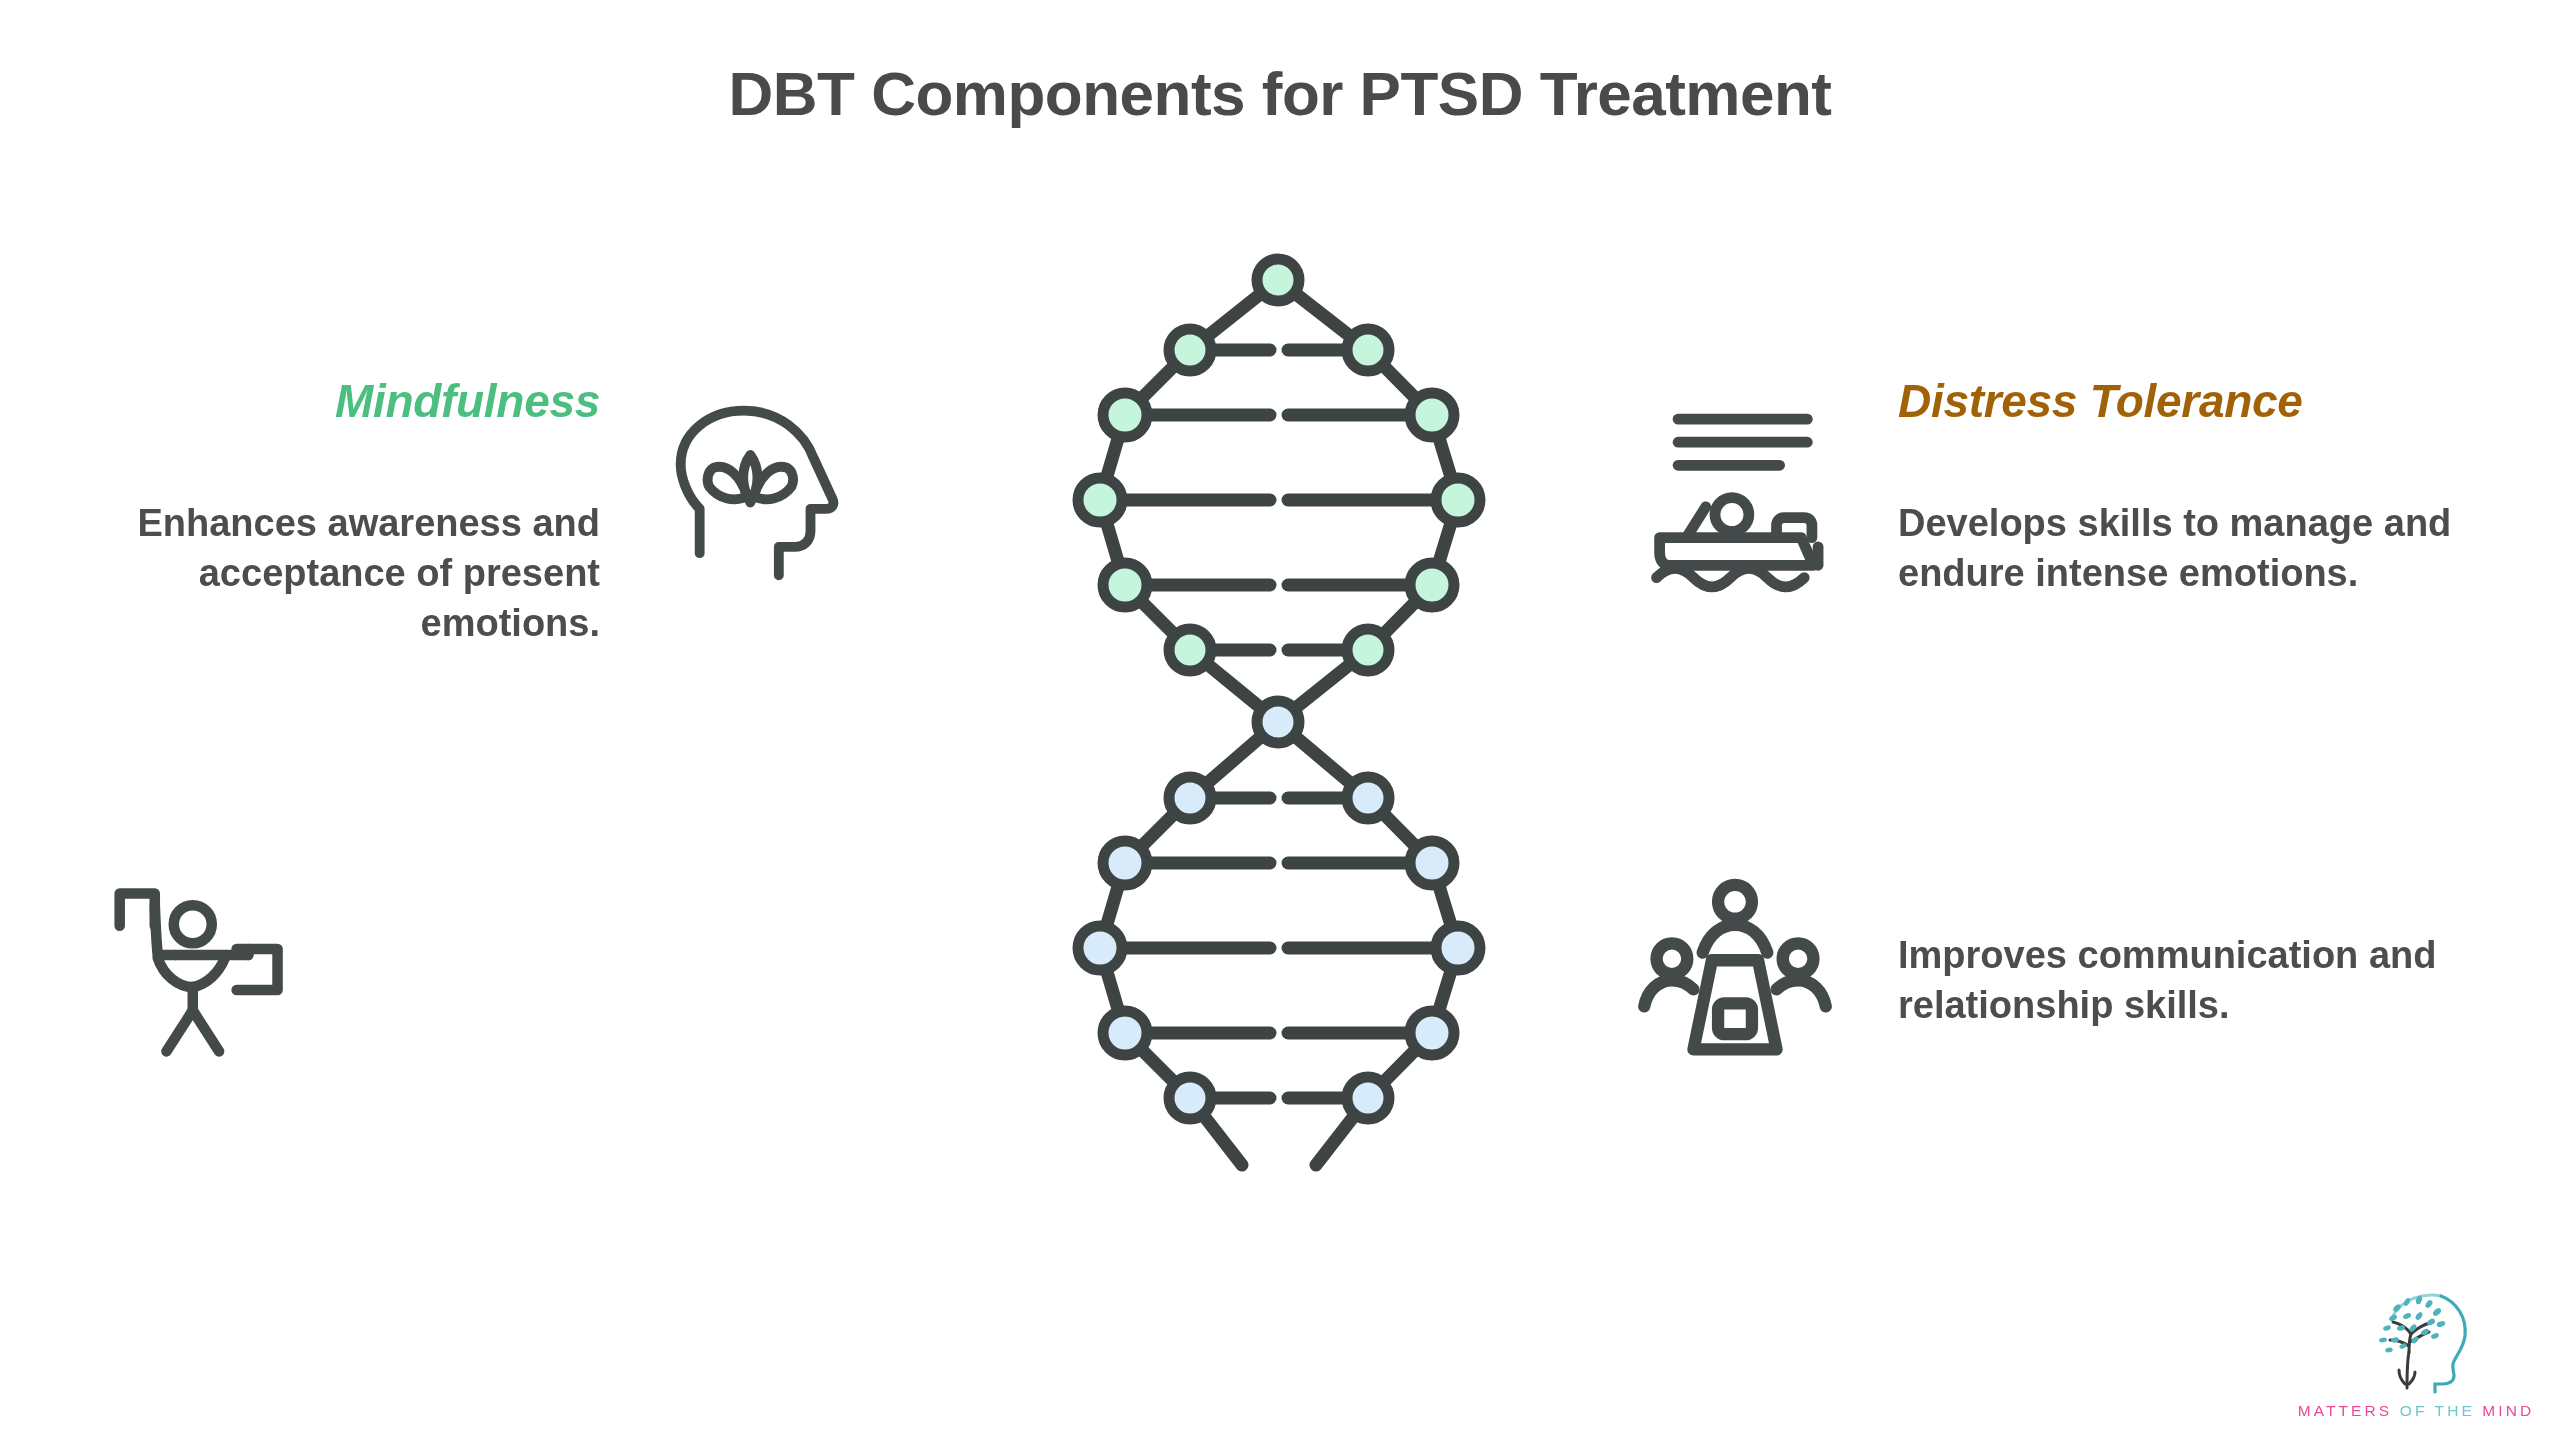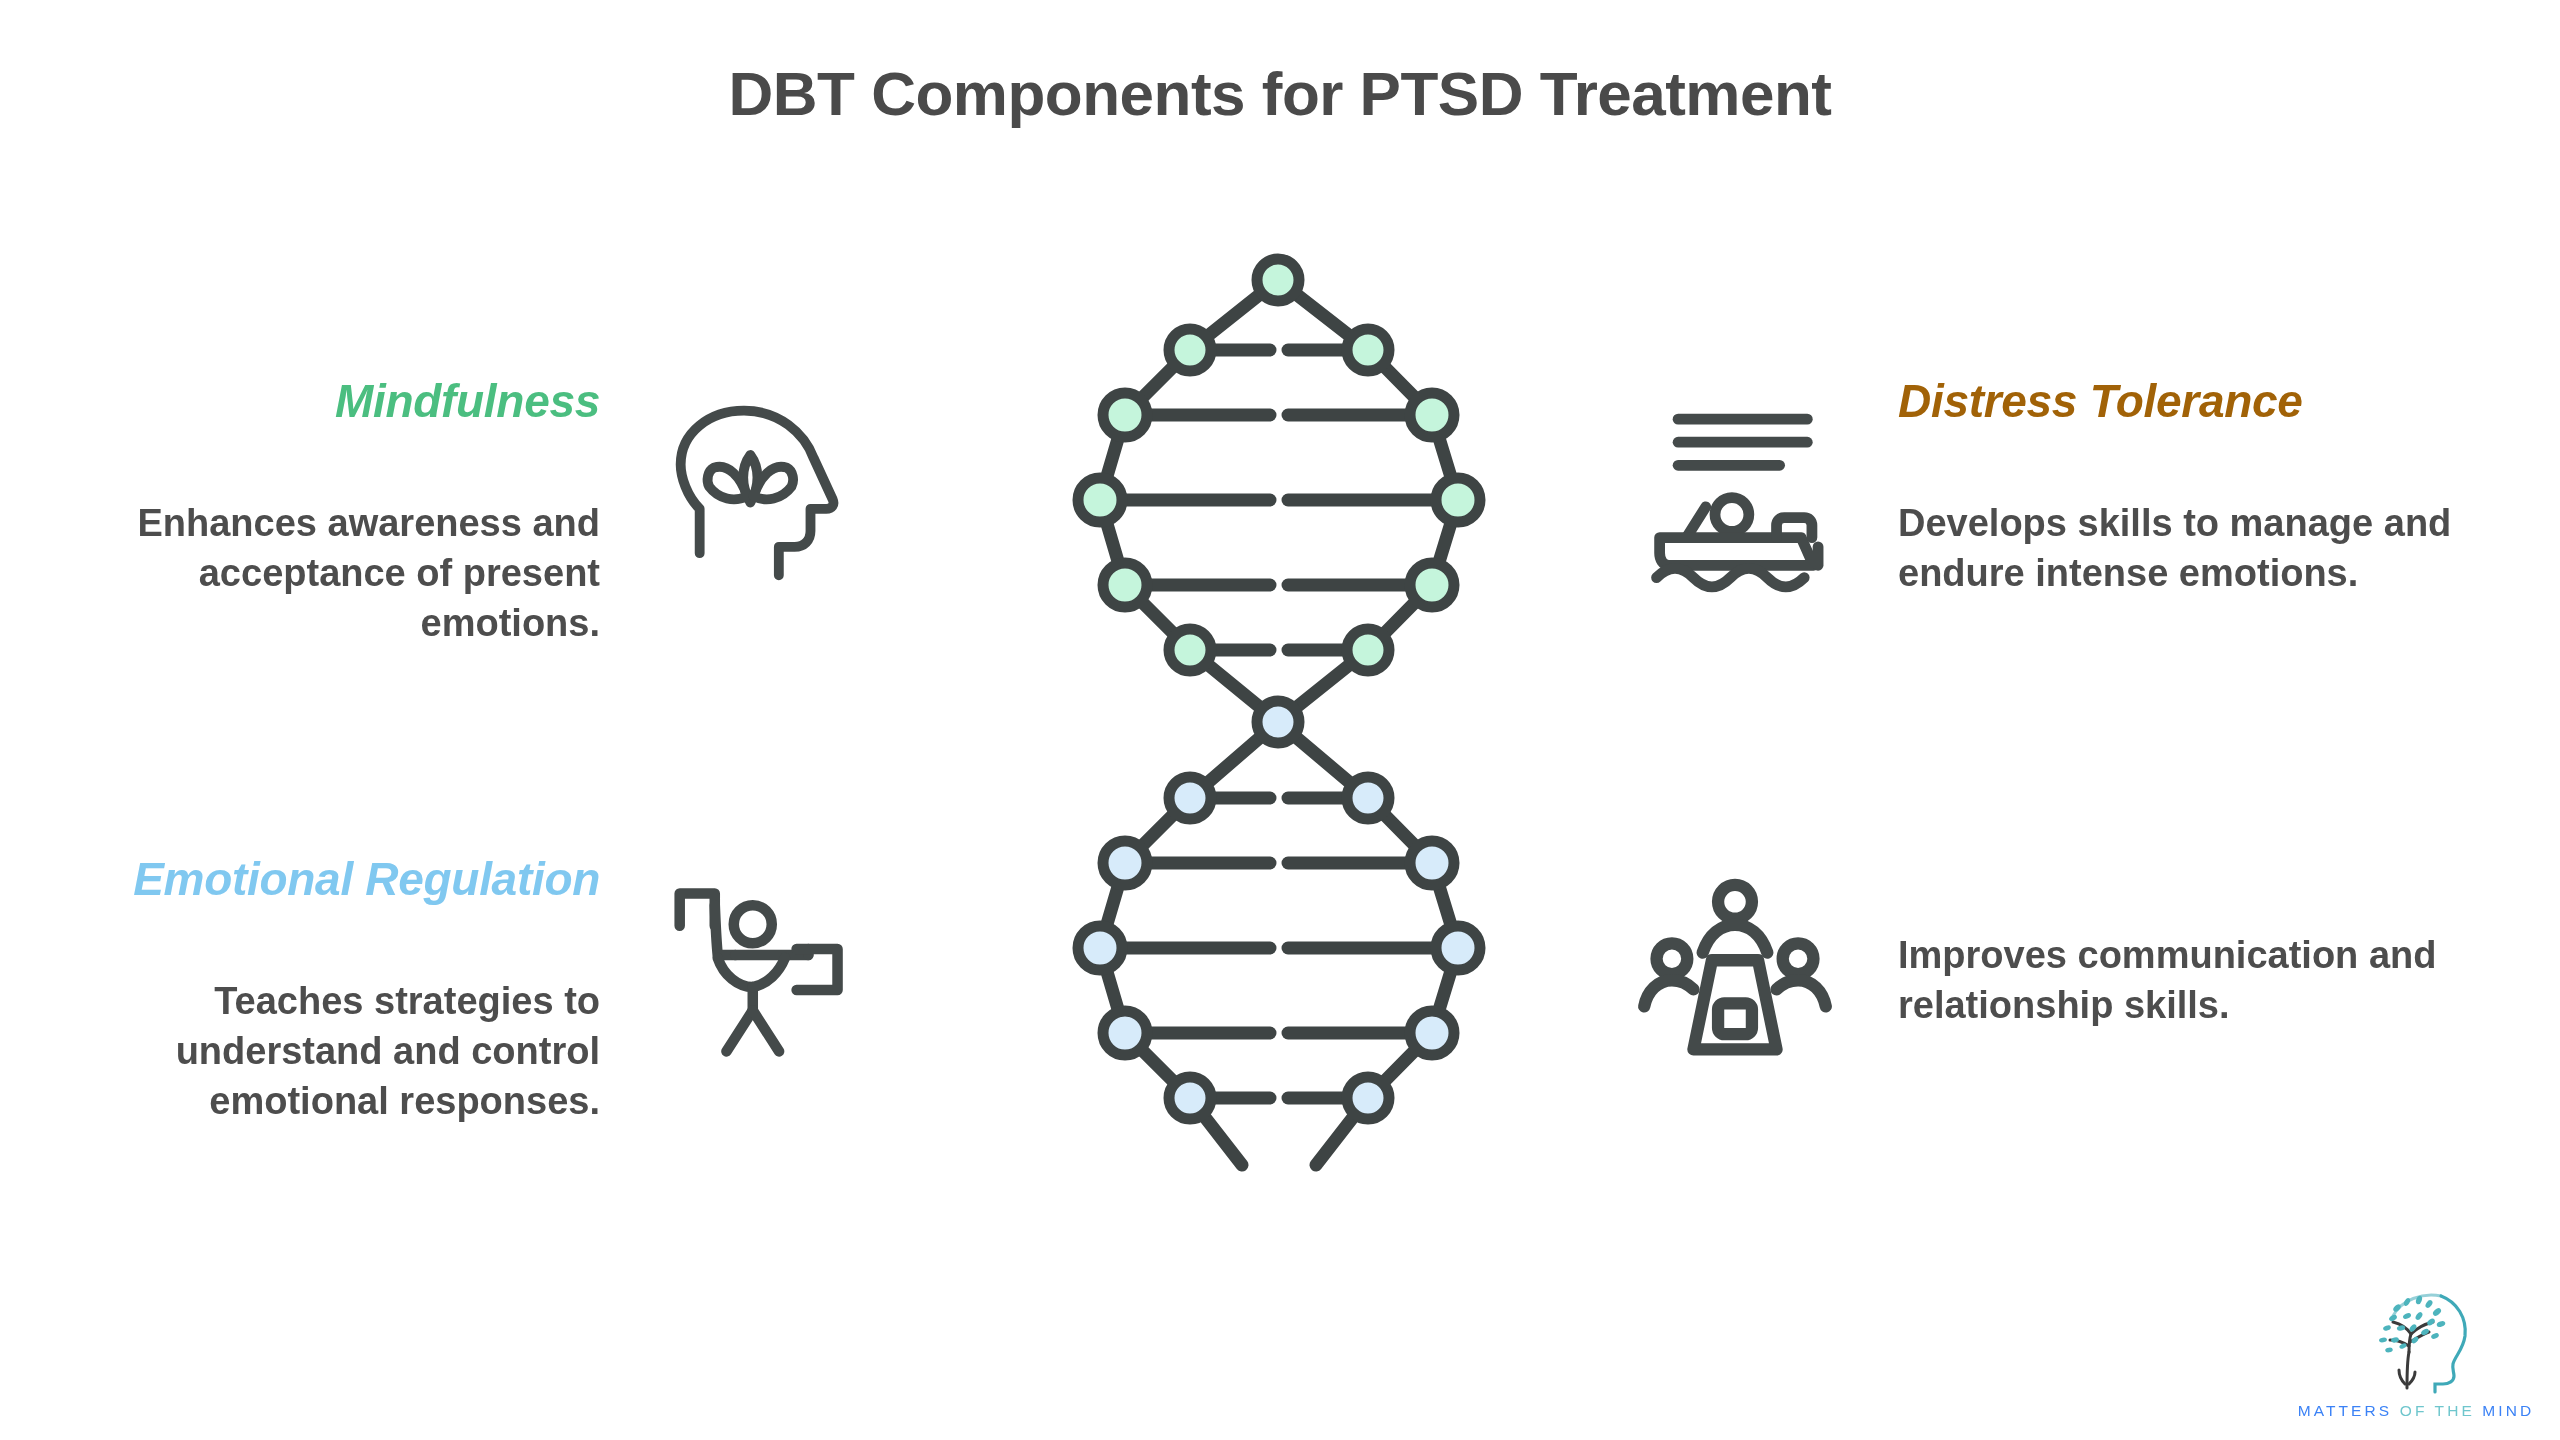--- a/index.html
+++ b/index.html
@@ -94,21 +94,21 @@
     align-items: center;
   }
   #logo-wordmark {
     margin-top: 2px;
     font-size: 15.5px;
     letter-spacing: 3.1px;
     font-weight: 400;
     white-space: nowrap;
     font-family: "Liberation Sans", sans-serif;
   }
-  .wm-dark { color: #3b82f6; margin-top: 8px; }
+  .wm-dark { color: #ec4899; margin-top: 8px; }
   .wm-teal { color: #6fc6cd; }
 </style>
 </head>
 <body>
 
 <div id="stage">
 
   <div id="page-title">DBT Components for PTSD Treatment</div>
 
   <div class="quad quad-left" id="quad-mindfulness">
@@ -140,24 +140,20 @@
         <path d="M14 120 C22 112 30 112 38 120 C46 128 54 128 62 120 C70 112 78 112 86 120 C94 128 102 128 110 120"></path>
       </svg>
     </div>
     <div class="quad-text">
       <div class="comp-heading" style="color:#a16207">Distress Tolerance</div>
       <div class="comp-desc">Develops skills to manage and endure intense emotions.</div>
     </div>
   </div>
 
   <div class="quad quad-left" id="quad-emotional-regulation">
-    <div class="quad-text">
-      <div class="comp-heading" style="color:#80c8f0">Emotional Regulation</div>
-      <div class="comp-desc">Teaches strategies to understand and control emotional responses.</div>
-    </div>
     <div class="icon-slot">
       <svg width="190" height="190" viewBox="0 0 130 130" fill="none" stroke="#444a4a" stroke-width="7.2" stroke-linecap="round" stroke-linejoin="round">
         <path d="M8 34 V12 H32 V34"></path>
         <circle cx="58" cy="33" r="13"></circle>
         <path d="M32 20 C32 20 33 44 34 54 L46 54"></path>
         <path d="M46 54 H96"></path>
         <path d="M96 54 V50"></path>
         <path d="M88 50 H116 V78 H88"></path>
         <path d="M34 56 C38 68 48 76 58 76"></path>
         <path d="M58 76 V92"></path>

